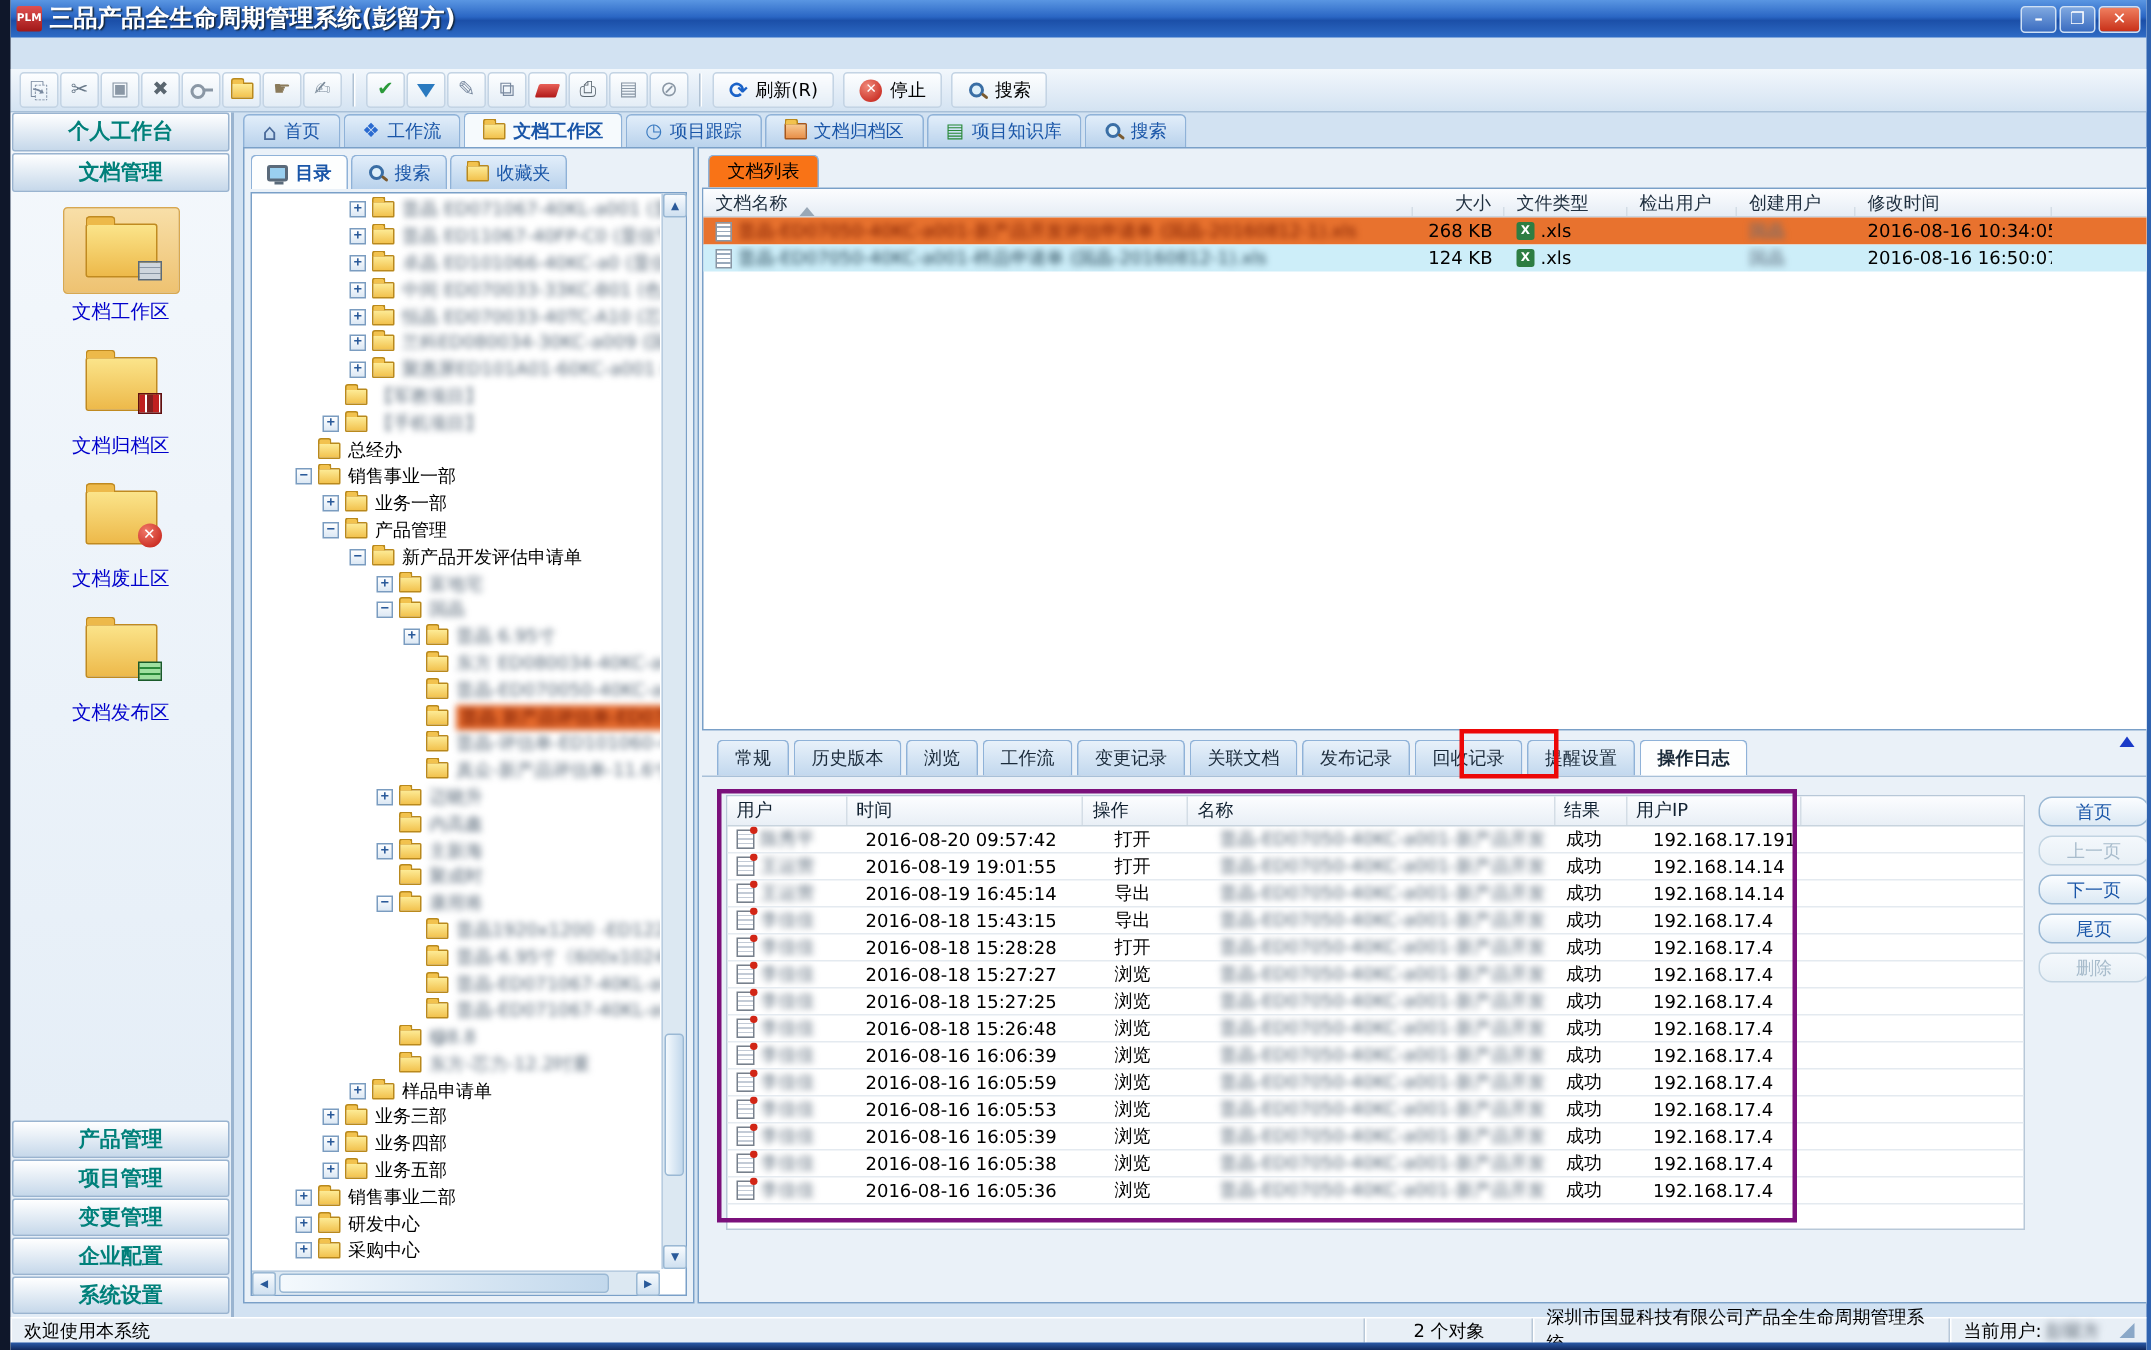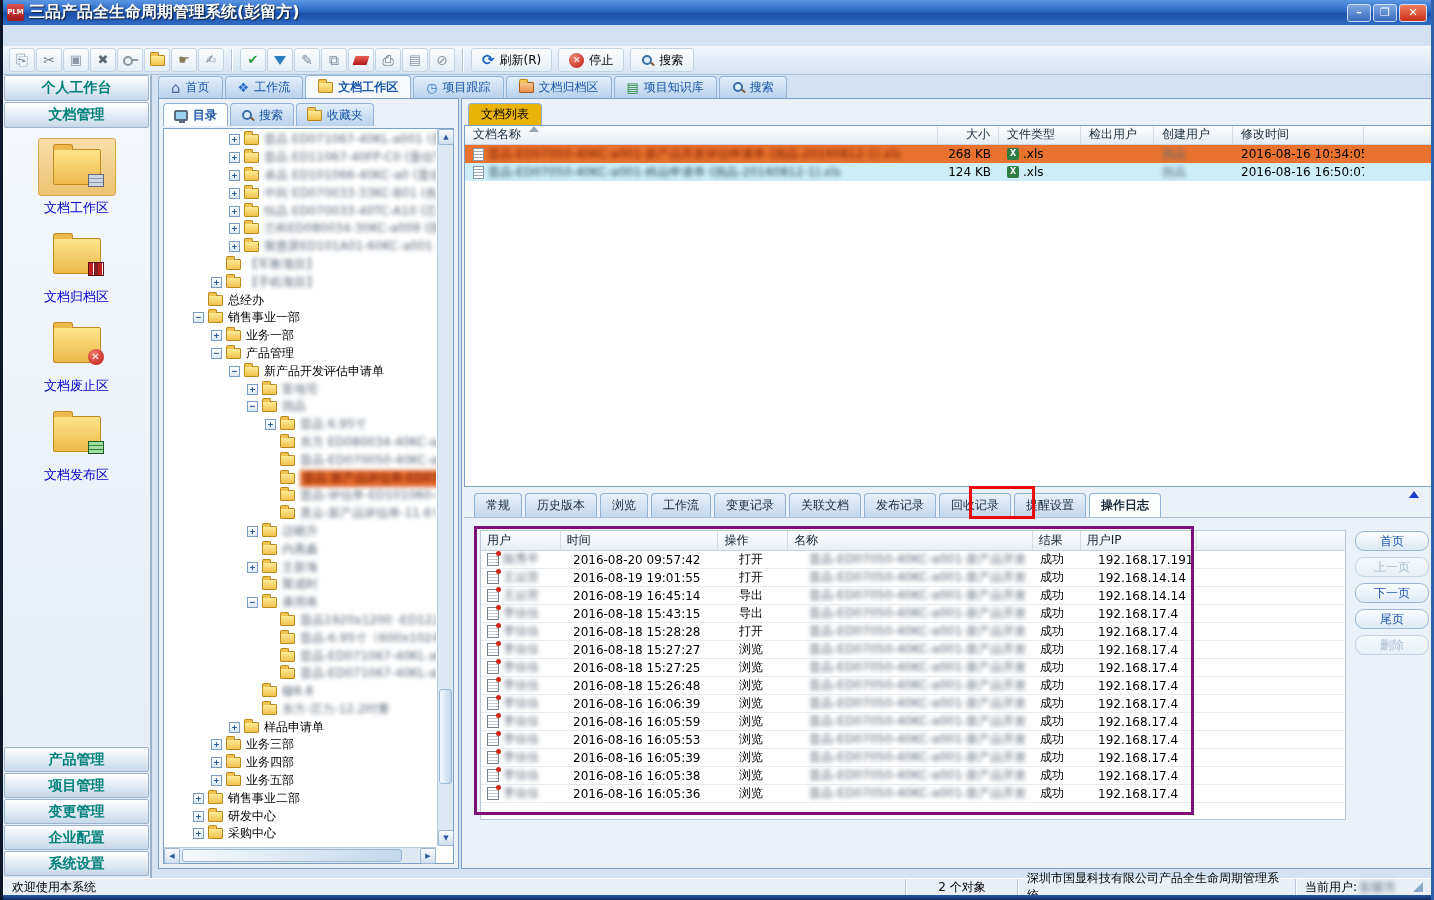--- a/index.html
+++ b/index.html
@@ -1,19 +1,19 @@
 <!DOCTYPE html>
 <html><head>
 <meta charset="utf-8">
 <style>
   html,body{margin:0;padding:0;background:#9aa8b8;}
   *{box-sizing:border-box;}
   body{font-family:"DejaVu Sans","Liberation Sans",sans-serif;font-size:12px;color:#000;}
   #win{position:relative;width:1434px;height:900px;background:#d2e2f2;overflow:hidden;
-       border-left:3px solid #0f172a;border-right:3px solid #2f63b0;}
+       border-left:7px solid #0f172a;border-right:3px solid #2f63b0;}
   
   #titlebar{position:absolute;left:0;top:0;width:100%;height:25px;
     background:linear-gradient(#5a96e2 0%,#2a66c4 45%,#1b4fa8 55%,#2f6cc6 100%);
     display:flex;align-items:center;padding:0 4px;color:#fff;}
   #plm-logo{width:17px;height:17px;background:linear-gradient(#e05050,#a01818);color:#fff;
     font:bold 7px/17px "DejaVu Sans",sans-serif;text-align:center;border-radius:2px;margin-right:5px;}
   #title-text{font-weight:bold;font-size:16px;text-shadow:1px 1px 1px #123;}
   #win-controls{margin-left:auto;display:flex;gap:2px;}
   .wbtn{width:24px;height:18px;border:1px solid #cfe0f4;border-radius:3px;color:#fff;
     font:bold 11px/16px "DejaVu Sans",sans-serif;text-align:center;
@@ -105,25 +105,25 @@
   .bl{filter:blur(2.2px);color:#5a6a7a;}
   .trow.selected .tlabel{background:#e2672a;color:#6a1400;padding:0 3px;}
   .vscroll{position:absolute;right:0;top:0;bottom:17px;width:16px;background:#dce8f2;border-left:1px solid #b8cce0;}
   .hscroll{position:absolute;left:0;bottom:0;right:17px;height:16px;background:#dce8f2;border-top:1px solid #b8cce0;}
   .sb-btn{position:absolute;width:16px;height:16px;background:linear-gradient(#f8fbfe,#cfe0f0);
     border:1px solid #9ab8d4;border-radius:2px;color:#2a5a9a;font:7px/14px "DejaVu Sans",sans-serif;text-align:center;}
   .sb-thumb{position:absolute;background:linear-gradient(90deg,#f4f9fd,#c2d8ec);border:1px solid #9ab8d4;border-radius:3px;}
   
   #rightpanel{position:absolute;left:458px;top:98px;width:973px;height:771px;
     background:#eaf1f8;border:1px solid #7aa0c8;}
-  #doclist-tab{position:absolute;left:6px;top:4px;height:22px;padding:0 12px;background:#eab308;
+  #doclist-tab{position:absolute;left:6px;top:4px;height:22px;padding:0 12px;background:#f97316;
     border:1px solid #8fb2d8;border-bottom:none;border-radius:4px 4px 0 0;display:flex;align-items:center;font-size:12px;}
   #doctable{position:absolute;left:2px;top:26px;width:969px;height:362px;background:#fff;border:1px solid #7aa0c8;}
   #dochead{display:flex;height:19px;background:linear-gradient(#fcfdff,#e6edf5);border-bottom:1px solid #c8d4de;}
-  .dhc{border-right:1px solid #d4dde6;display:flex;align-items:flex-start;padding:0 8px;color:#203040;}
+  .dhc{border-right:1px solid #d4dde6;display:flex;align-items:flex-end;padding:0 8px;color:#203040;margin-top:12px;}
   .docrow{display:flex;height:18px;align-items:center;}
   .docrow.orange{background:#e8722e;}
   .docrow.cyan{background:#cdeef9;}
   .dcell{display:flex;align-items:center;padding:0 8px;overflow:hidden;white-space:nowrap;}
   .doc{width:11px;height:13px;flex:none;background:repeating-linear-gradient(#fff 0 2px,#9aaabc 2px 3px);
     border:1px solid #8a97a5;margin-right:4px;}
   .xlsi{width:12px;height:12px;flex:none;background:#2e7d42;color:#fff;font:bold 8px/12px "DejaVu Sans",sans-serif;
     text-align:center;border-radius:2px;margin-right:4px;}
   .sortasc{width:0;height:0;border-left:5px solid transparent;border-right:5px solid transparent;
     border-bottom:6px solid #9aa8b6;margin-left:8px;}

